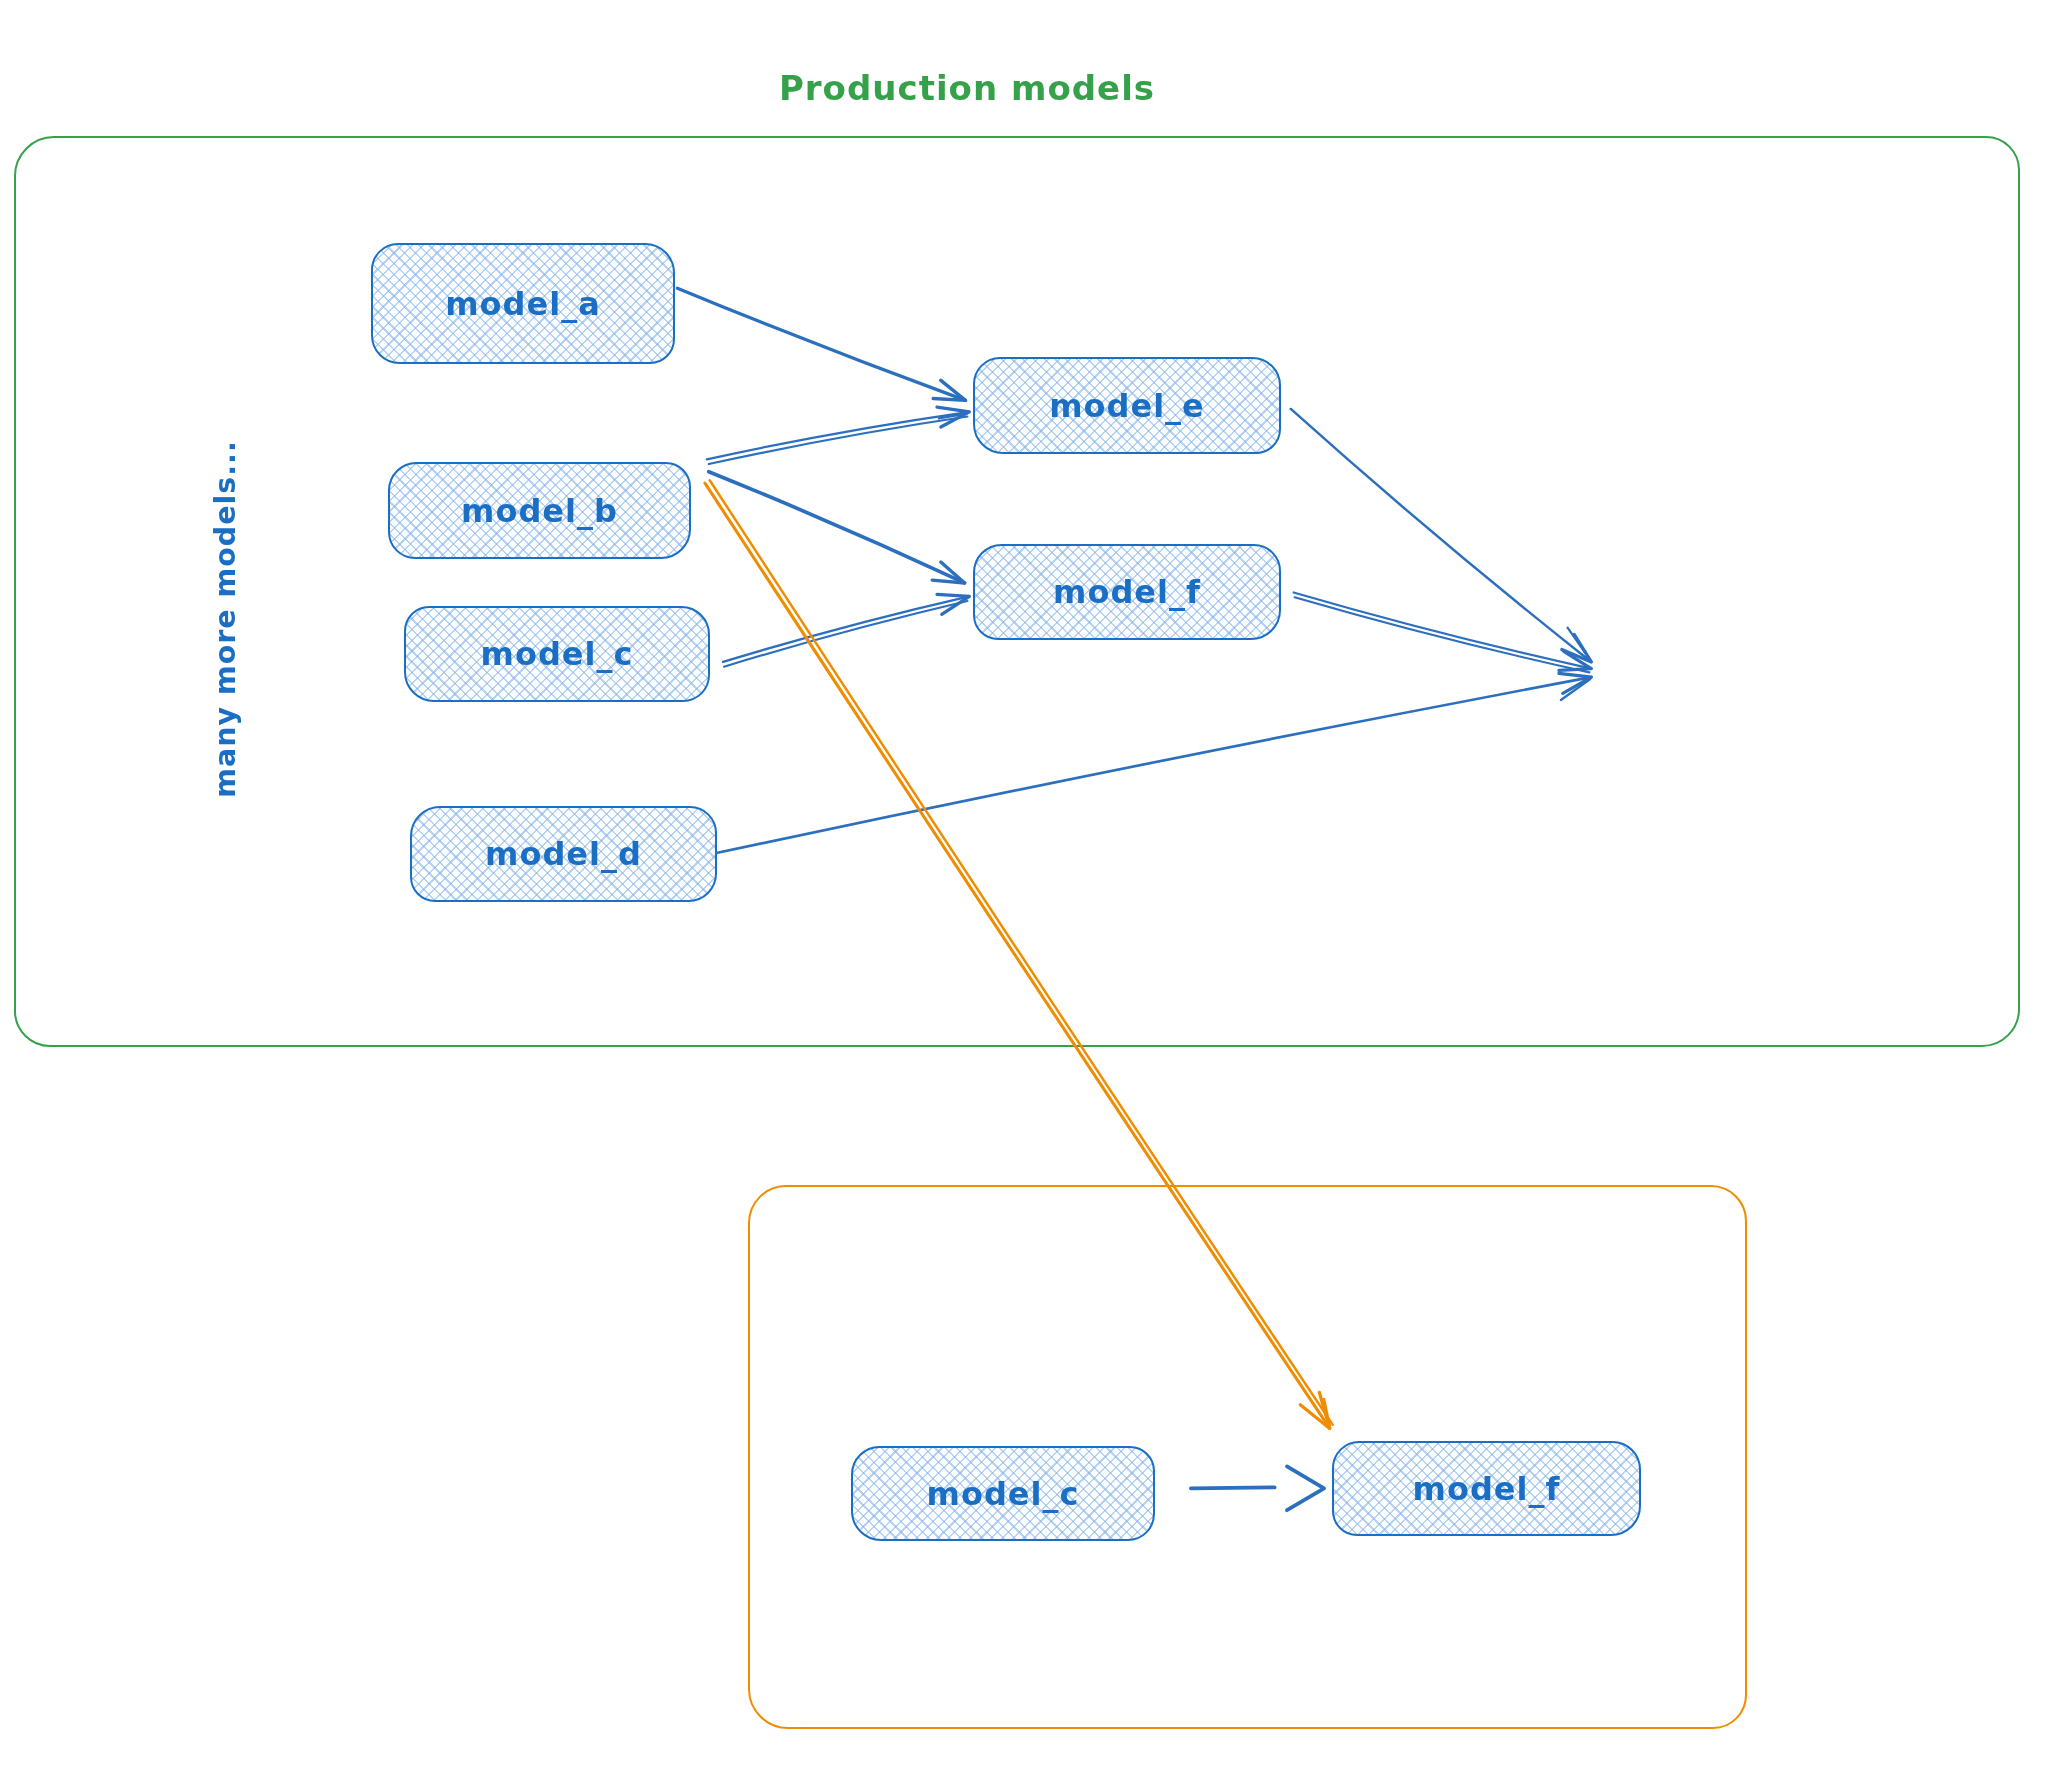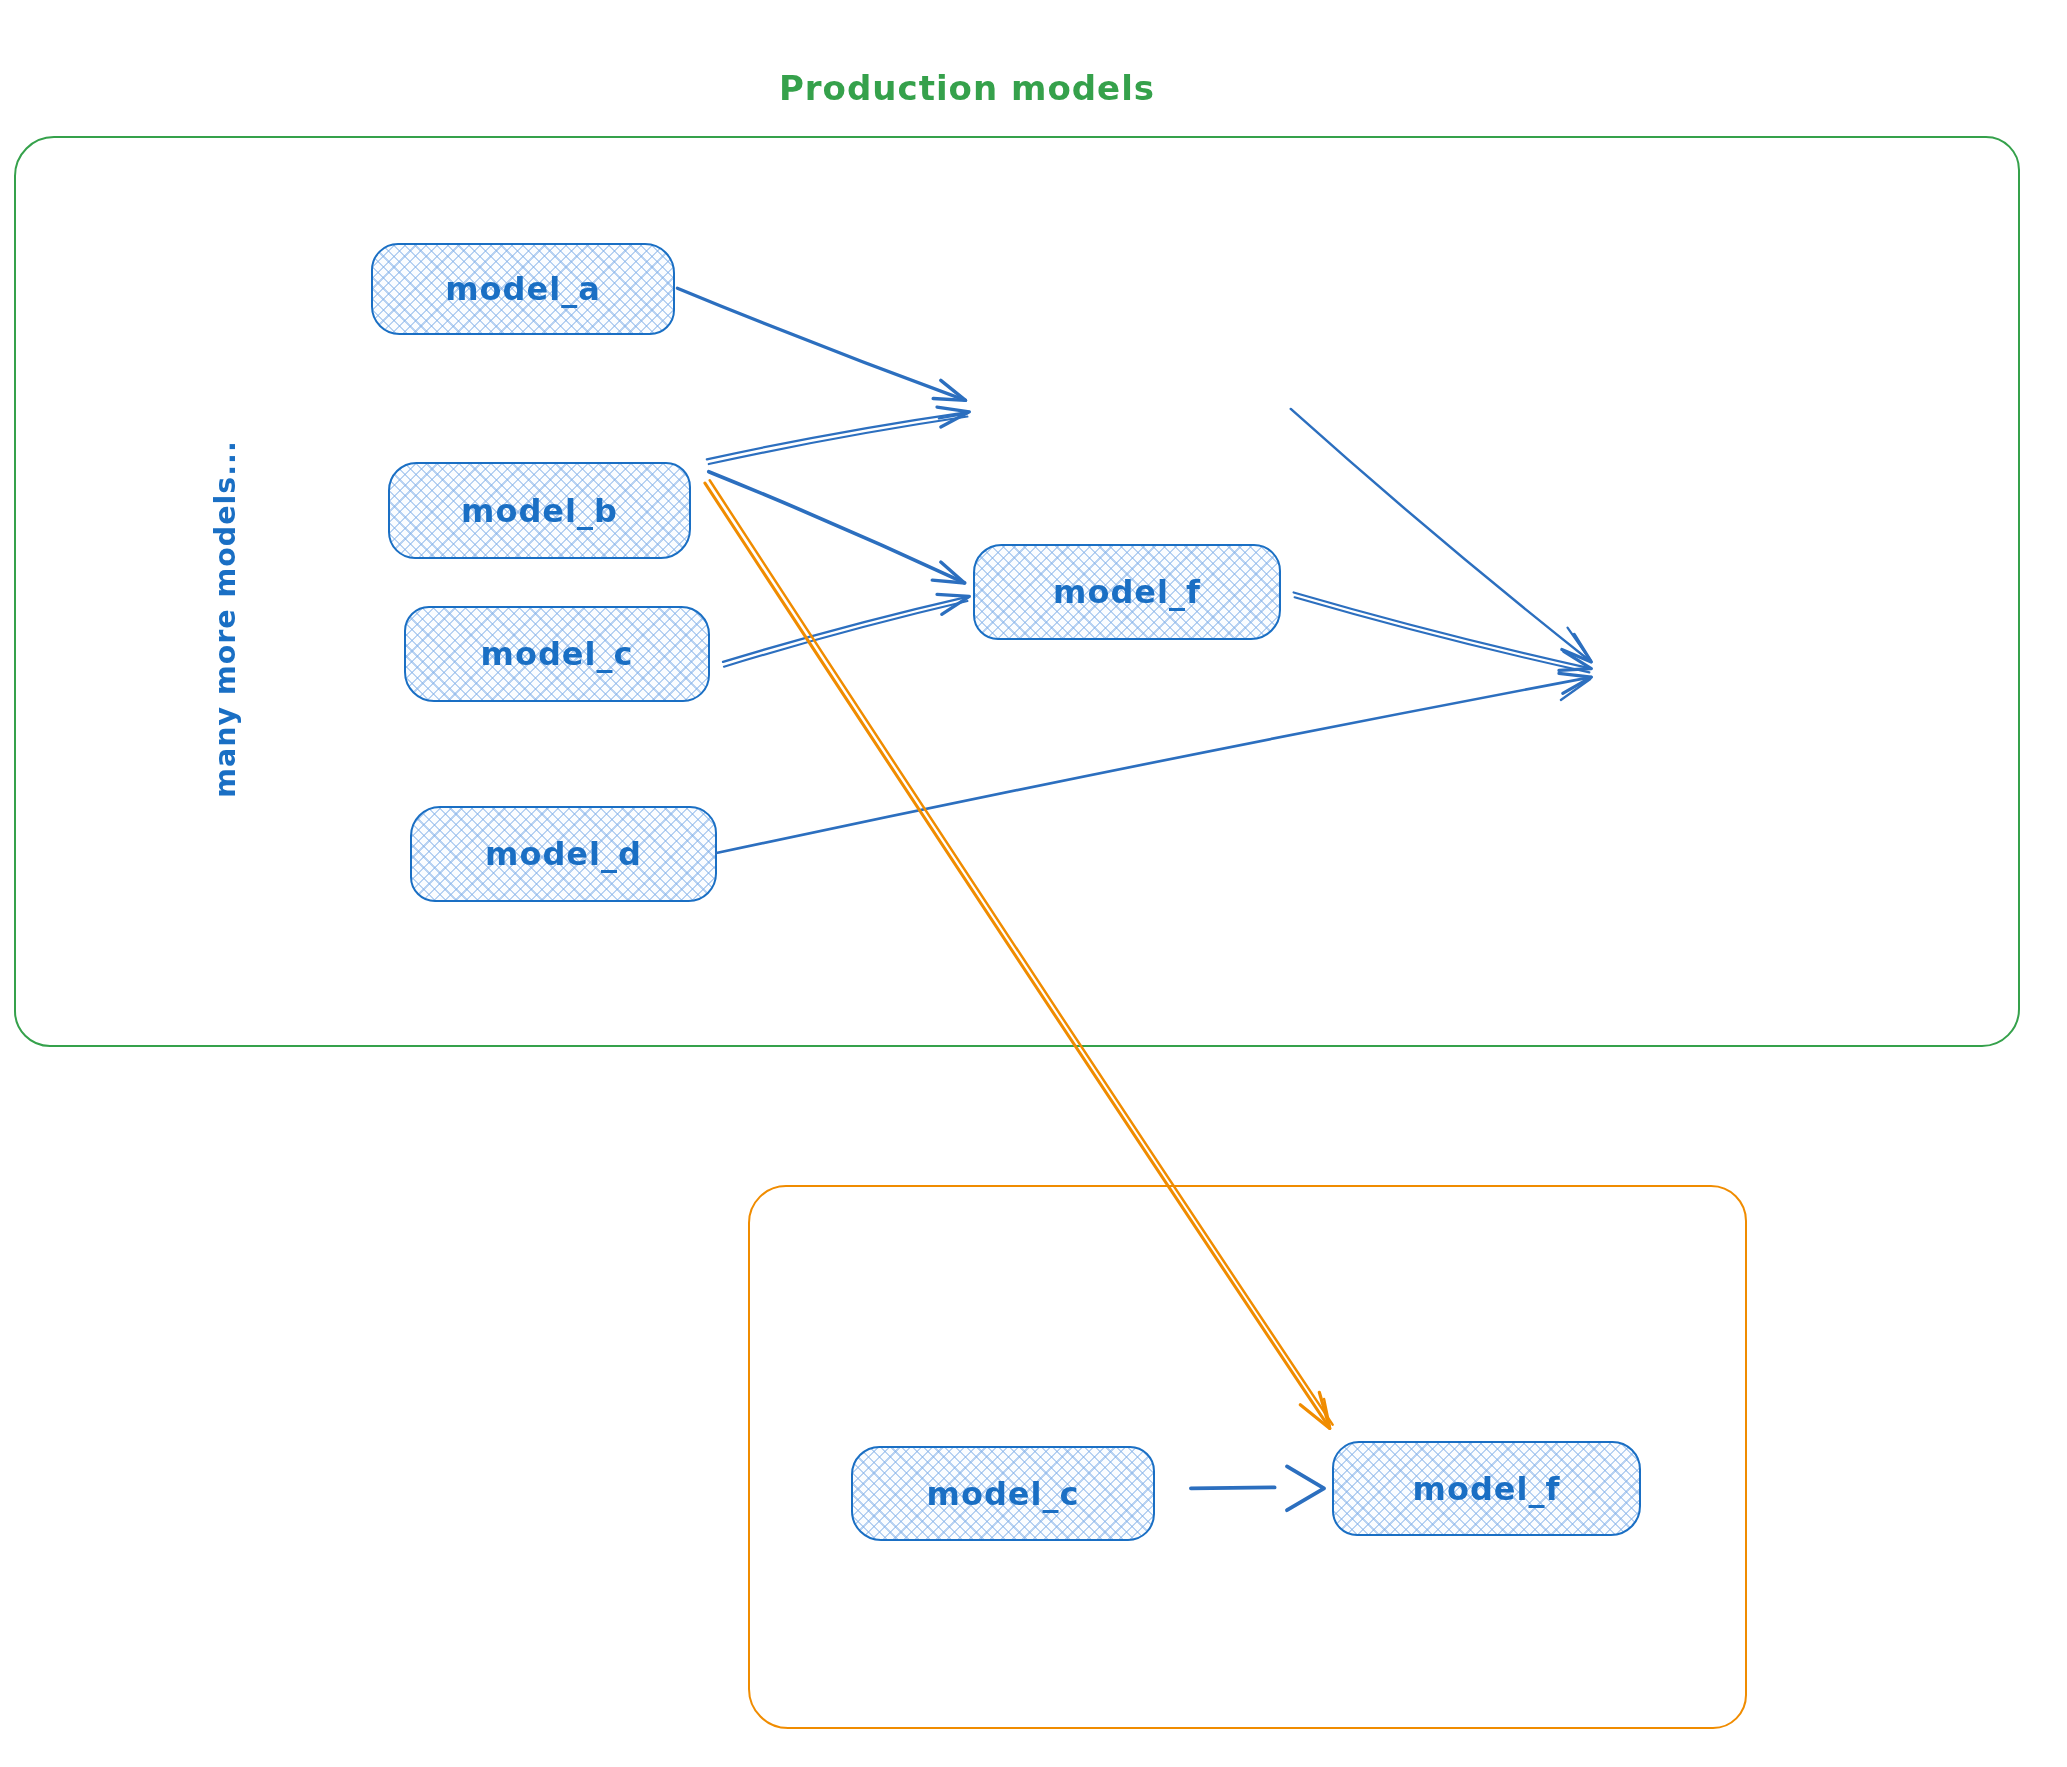--- a/index.html
+++ b/index.html
@@ -77,31 +77,34 @@
 
 <div class="stage">
 
   <div class="frame-title production">Production models</div>
   <div class="frame production"></div>
 
   <div class="frame development"></div>
 
   <div class="side-note">many more models...</div>
 
-  <div class="node" style="left:371px;top:243px;width:304px;height:92px;border-radius:27px 30px 25px 28.5px;">
+  <div class="node" style="left:371px;top:243px;width:304px;height:121px;border-radius:27px 30px 25px 28.5px;">
     <span class="node-label">model_a</span>
   </div>
   <div class="node" style="left:388px;top:414px;width:303px;height:97px;border-radius:28.5px 25px 30px 27px;margin-top:48px;">
     <span class="node-label">model_b</span>
   </div>
   <div class="node" style="left:404px;top:606px;width:306px;height:96px;border-radius:25px 28.5px 27px 30px;">
     <span class="node-label">model_c</span>
   </div>
   <div class="node" style="left:410px;top:806px;width:307px;height:96px;border-radius:30px 27px 28.5px 25px;">
     <span class="node-label">model_d</span>
+  </div>
+  <div class="node" style="left:973px;top:357px;width:308px;height:97px;border-radius:27px 28.5px 25px 30px;">
+    <span class="node-label">model_e</span>
   </div>
   <div class="node" style="left:973px;top:544px;width:308px;height:96px;border-radius:28.5px 27px 30px 25px;">
     <span class="node-label">model_f</span>
   </div>
 
   <div class="node" style="left:851px;top:1446px;width:304px;height:95px;border-radius:28.5px 25px 27px 30px;">
     <span class="node-label">model_c</span>
   </div>
   <div class="node" style="left:1332px;top:1441px;width:309px;height:95px;border-radius:27px 28.5px 30px 25px;">
     <span class="node-label">model_f</span>

